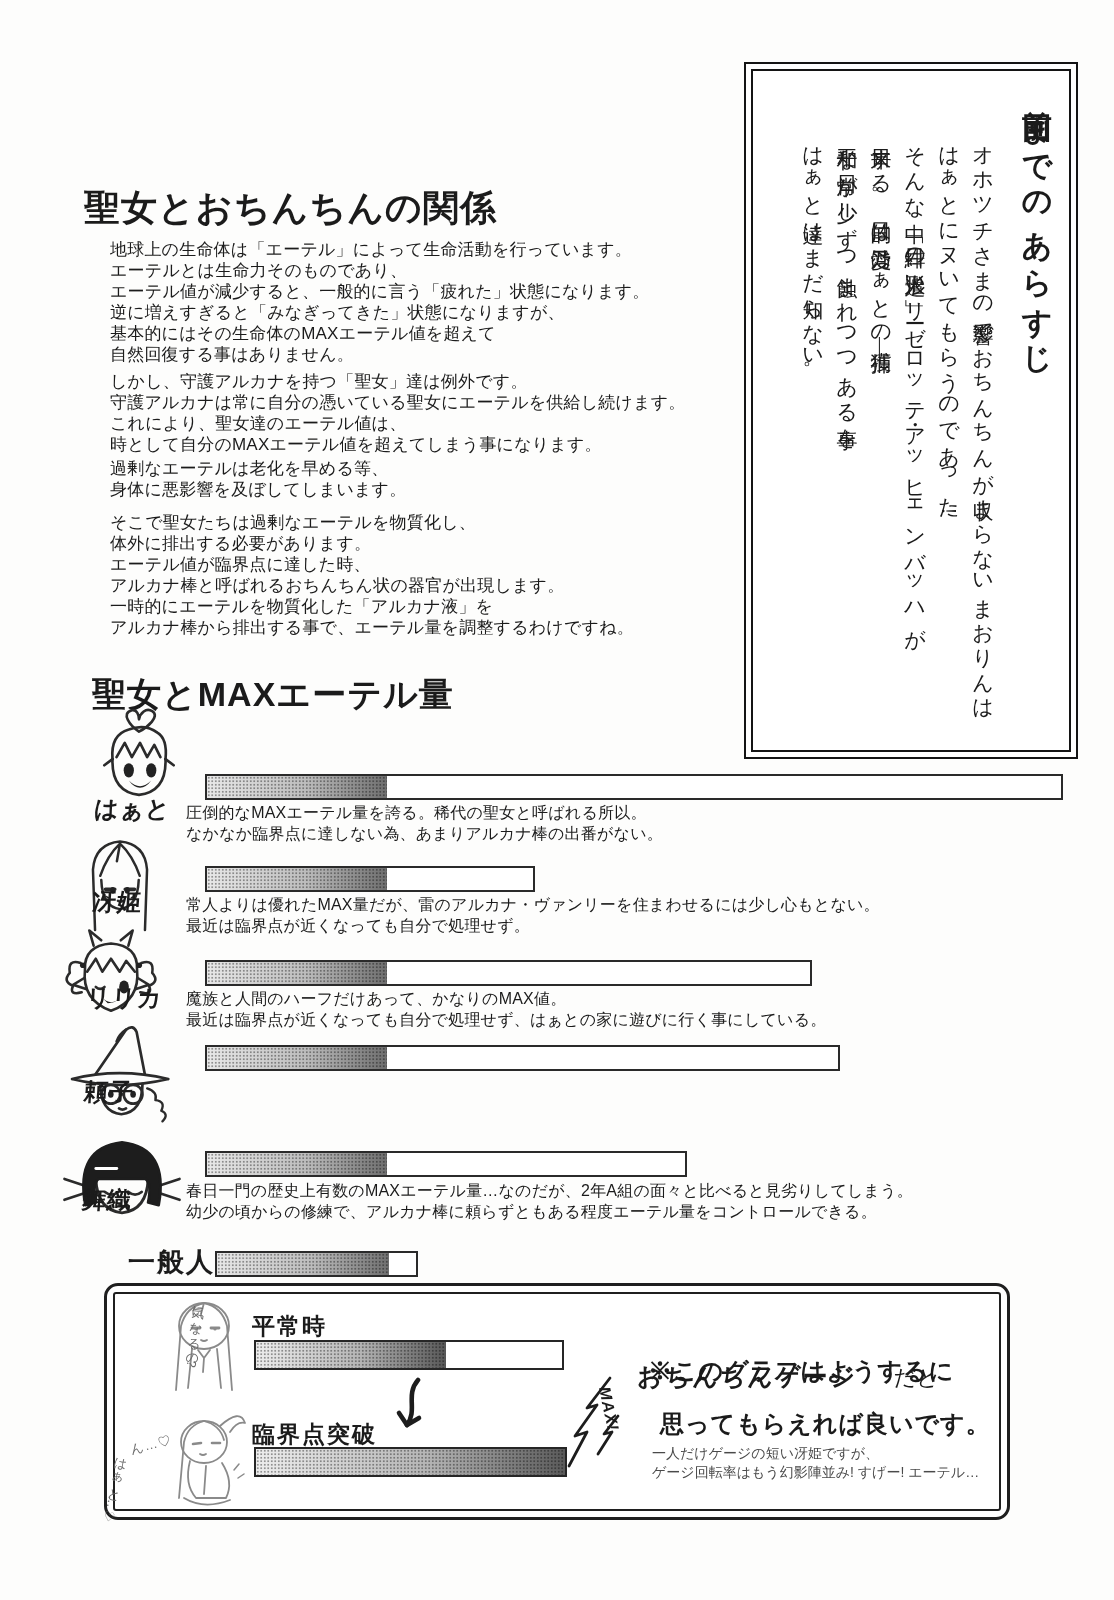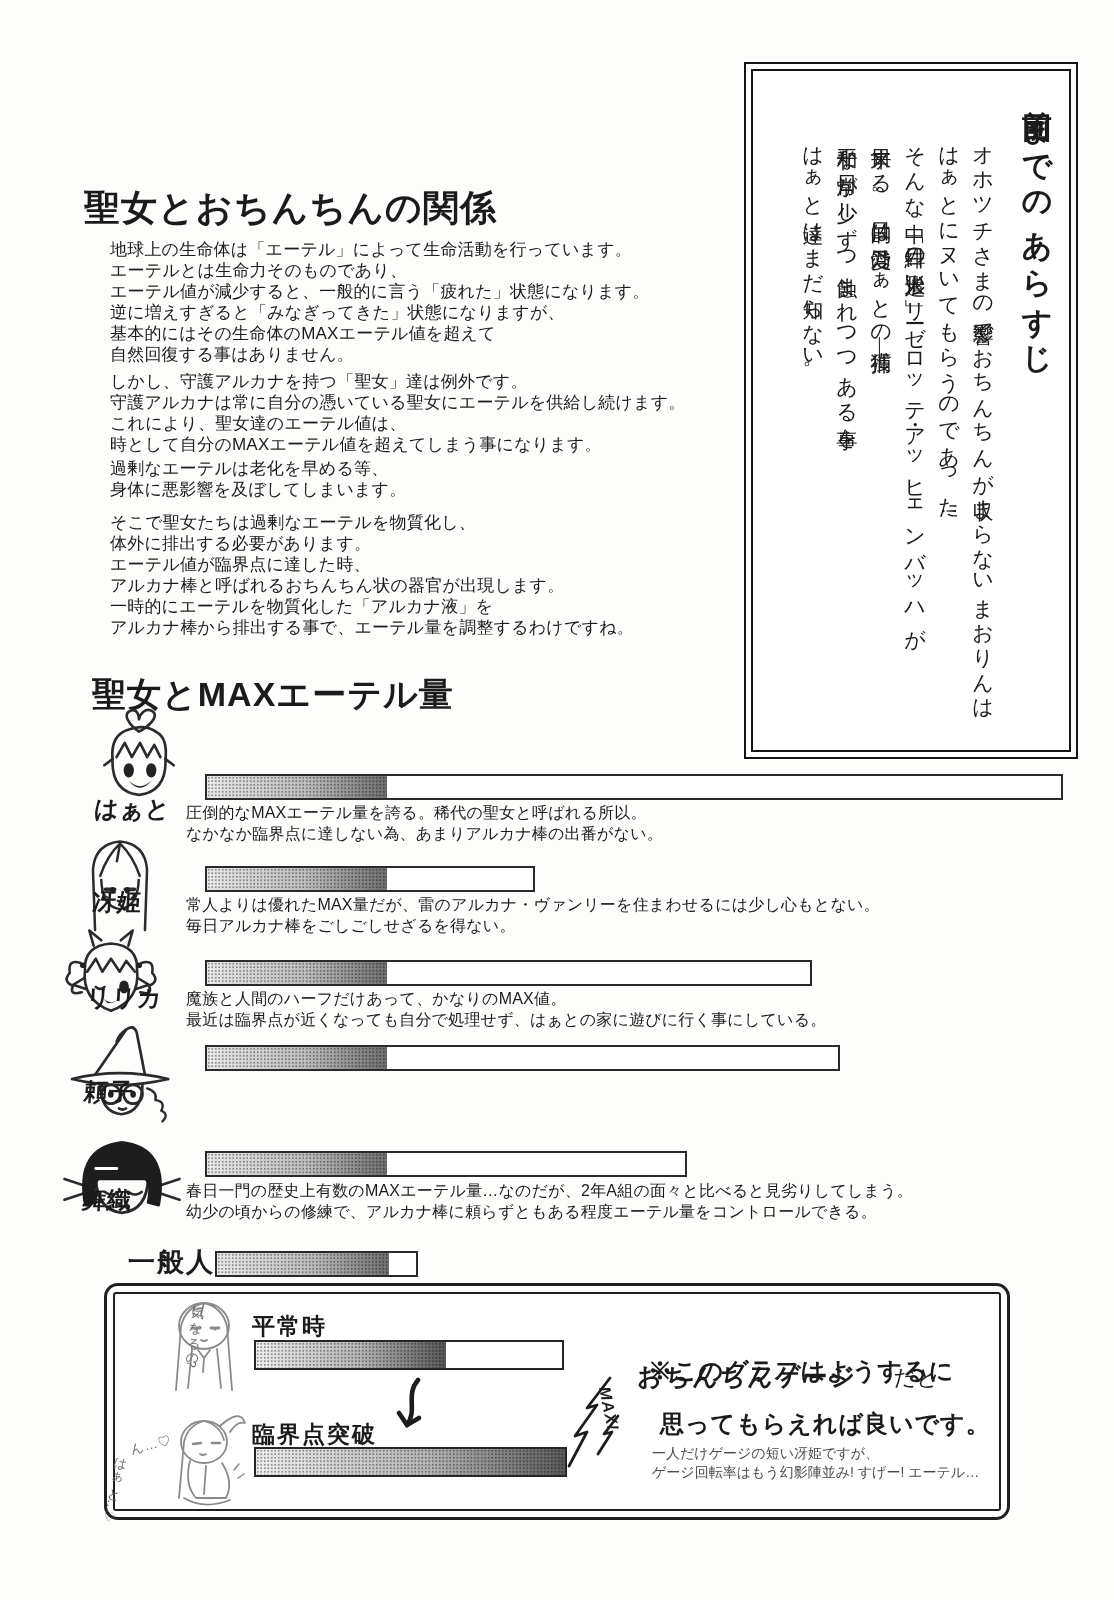--- a/index.html
+++ b/index.html
@@ -145,21 +145,21 @@
         <path d="M48,70 Q50,71.5 53,70"></path>
         <path d="M35,65 l4,2 M65,65 l-4,2" stroke-width="1.5"></path>
       </g>
     </svg>
   </div>
   <div class="abs row-name" style="left:92px; top:886px;">冴姫</div>
   <div class="abs bar" style="left: 205px; top: 866px; width: 330px;">
     <div class="fill" style="width: 180px;"></div>
   </div>
   <div class="abs row-desc pre" style="left:186px; top:895px;">常人よりは優れたMAX量だが、雷のアルカナ・ヴァンリーを住まわせるには少し心もとない。
-毎日アルカナ棒をごしごしせざるを得ない。</div>
+最近は臨界点が近くなっても自分で処理せず。</div>
 
   <div class="abs" style="left:56px; top:924px; width:110px; height:102px;">
     <svg width="110" height="102" viewBox="0 0 100 94">
       <g stroke="#2b2b2b" stroke-width="2.4" fill="none" stroke-linecap="round" stroke-linejoin="round">
         <path d="M34,20 L30,6 L41,15 M66,20 L70,6 L59,15"></path>
         <path d="M22,36 Q10,32 12,45 Q5,53 15,57 Q11,66 23,63"></path>
         <path d="M78,36 Q90,32 88,45 Q95,53 85,57 Q89,66 77,63"></path>
         <path d="M26,42 Q25,20 50,18 Q75,20 74,42 Q77,70 50,80 Q23,70 26,42"></path>
         <path d="M28,44 L36,32 L42,44 L50,32 L58,44 L64,34 L72,44"></path>
         <path d="M25,50 L15,56 L27,60 M75,50 L85,56 L73,60"></path>

